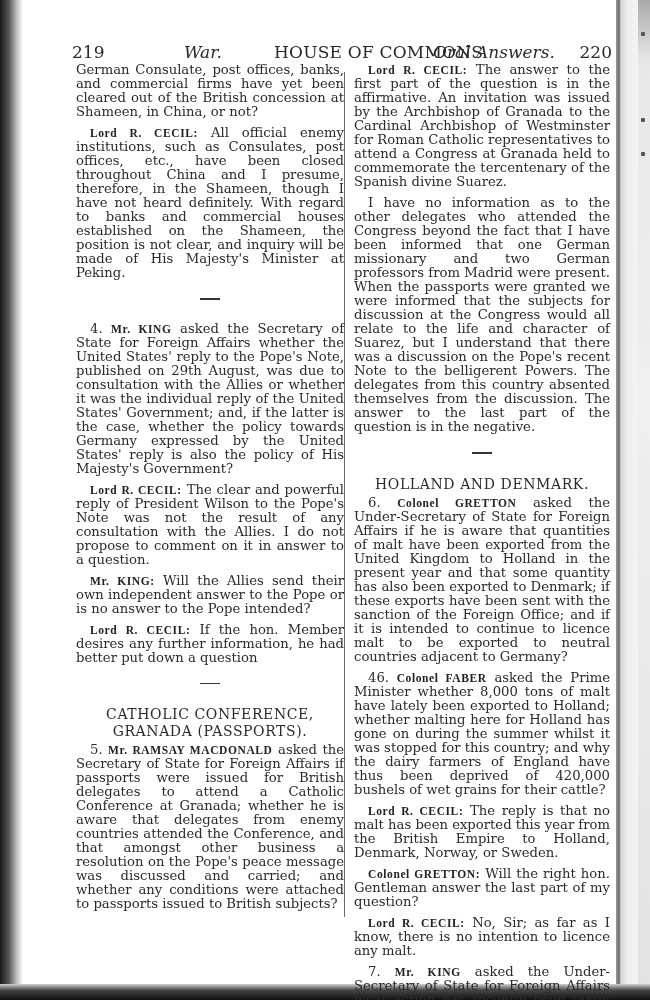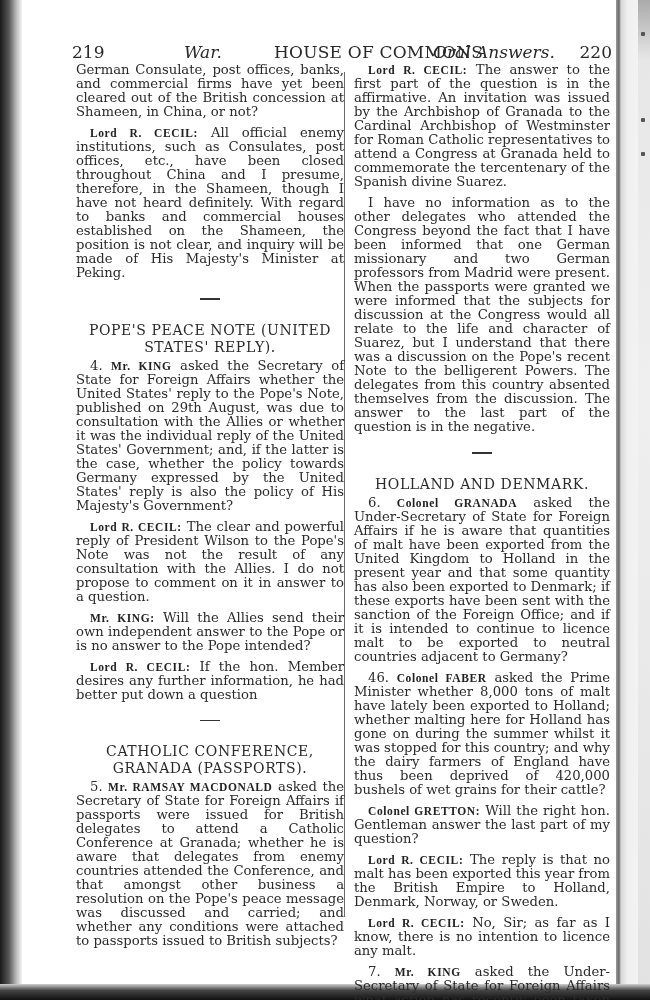--- a/index.html
+++ b/index.html
@@ -86,21 +86,20 @@
 <div class="col-divider"></div>
 
 <div class="col col-left">
   <p class="noindent">German Consulate, post offices, banks, and commercial firms have yet been cleared out of the British concession at Shameen, in China, or not?</p>
   <p>
     <span class="speaker">Lord R. CECIL:</span>
     <span>All official enemy institutions, such as Consulates, post offices, etc., have been closed throughout China and I presume, therefore, in the Shameen, though I have not heard definitely. With regard to banks and commercial houses established on the Shameen, the position is not clear, and inquiry will be made of His Majesty's Minister at Peking.</span>
   </p>
 
   <div class="rule"></div>
-  <h2>POPE'S PEACE NOTE (UNITED STATES' REPLY).</h2>
   <p>
     <span>4.</span>
     <span class="speaker">Mr. KING</span>
     <span>asked the Secretary of State for Foreign Affairs whether the United States' reply to the Pope's Note, published on 29th August, was due to consultation with the Allies or whether it was the individual reply of the United States' Government; and, if the latter is the case, whether the policy towards Germany expressed by the United States' reply is also the policy of His Majesty's Government?</span>
   </p>
   <p>
     <span class="speaker">Lord R. CECIL:</span>
     <span>The clear and powerful reply of President Wilson to the Pope's Note was not the result of any consultation with the Allies. I do not propose to comment on it in answer to a question.</span>
   </p>
   <p>
@@ -125,35 +124,35 @@
   <p>
     <span class="speaker">Lord R. CECIL:</span>
     <span>The answer to the first part of the question is in the affirmative. An invitation was issued by the Archbishop of Granada to the Cardinal Archbishop of Westminster for Roman Catholic representatives to attend a Congress at Granada held to commemorate the tercentenary of the Spanish divine Suarez.</span>
   </p>
   <p>I have no information as to the other delegates who attended the Congress beyond the fact that I have been informed that one German missionary and two German professors from Madrid were present. When the passports were granted we were informed that the subjects for discussion at the Congress would all relate to the life and character of Suarez, but I understand that there was a discussion on the Pope's recent Note to the belligerent Powers. The delegates from this country absented themselves from the discussion. The answer to the last part of the question is in the negative.</p>
 
   <div class="rule"></div>
   <h2>HOLLAND AND DENMARK.</h2>
   <p>
     <span>6.</span>
-    <span class="speaker">Colonel GRANADA</span>
+    <span class="speaker">Colonel GRETTON</span>
     <span>asked the Under-Secretary of State for Foreign Affairs if he is aware that quantities of malt have been exported from the United Kingdom to Holland in the present year and that some quantity has also been exported to Denmark; if these exports have been sent with the sanction of the Foreign Office; and if it is intended to continue to licence malt to be exported to neutral countries adjacent to Germany?</span>
   </p>
   <p>
     <span>46.</span>
     <span class="speaker">Colonel FABER</span>
     <span>asked the Prime Minister whether 8,000 tons of malt have lately been exported to Holland; whether malting here for Holland has gone on during the summer whilst it was stopped for this country; and why the dairy farmers of England have thus been deprived of 420,000 bushels of wet grains for their cattle?</span>
   </p>
   <p>
+    <span class="speaker">Lord R. CECIL:</span>
+    <span>The reply is that no malt has been exported this year from the British Empire to Holland, Denmark, Norway, or Sweden.</span>
+  </p>
+  <p>
     <span class="speaker">Colonel GRETTON:</span>
     <span>Will the right hon. Gentleman answer the last part of my question?</span>
-  </p>
-  <p>
-    <span class="speaker">Lord R. CECIL:</span>
-    <span>The reply is that no malt has been exported this year from the British Empire to Holland, Denmark, Norway, or Sweden.</span>
   </p>
   <p>
     <span class="speaker">Lord R. CECIL:</span>
     <span>No, Sir; as far as I know, there is no intention to licence any malt.</span>
   </p>
   <p>
     <span>7.</span>
     <span class="speaker">Mr. KING</span>
     <span>asked the Under-Secretary of State for Foreign Affairs what action has recently been taken by this</span>
   </p>

